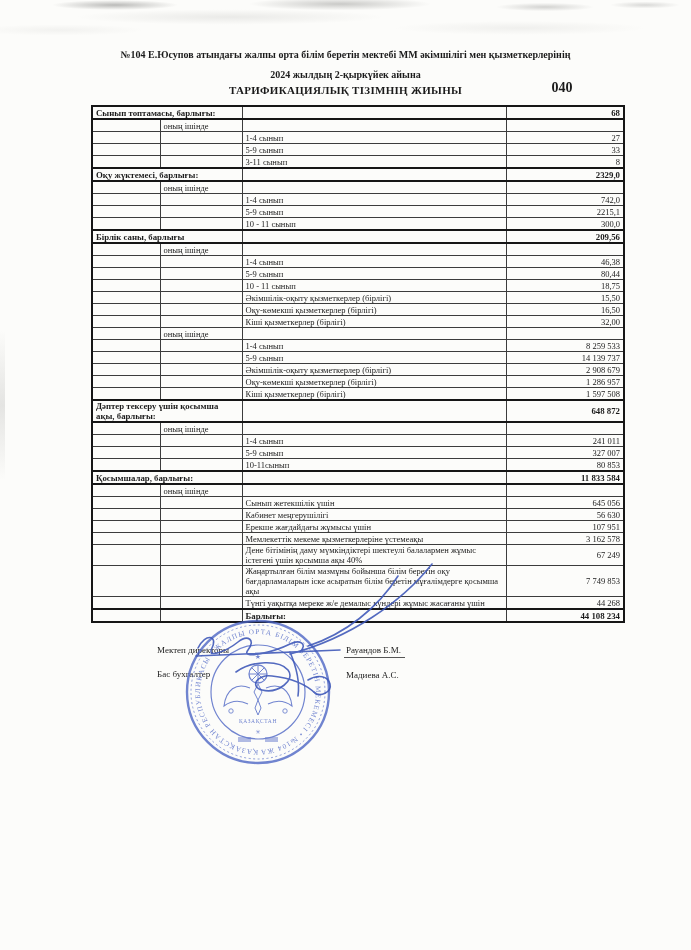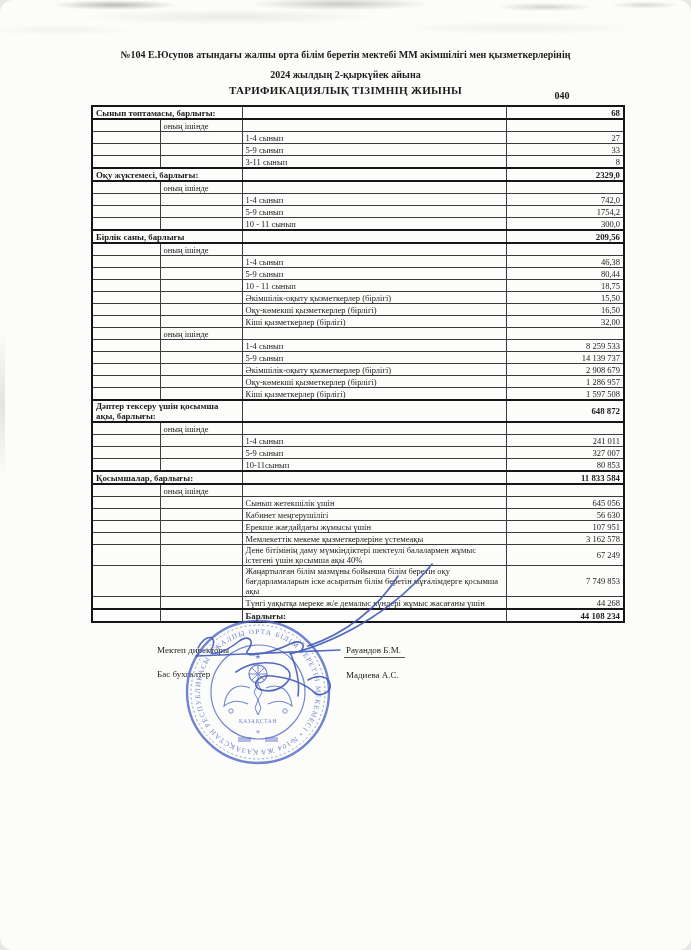--- a/index.html
+++ b/index.html
@@ -1,19 +1,19 @@
 <!DOCTYPE html>
 <html><head>
 <meta charset="utf-8">
 <style>
   html,body{margin:0;padding:0;background:#e8e8e6;}
   .page{
     position:relative;width:691px;height:950px;margin:0 auto;
     background:#fcfcfa;overflow:hidden;
-    font-family:"Liberation Serif","DejaVu Serif",serif;color:#1b1b1b;border-radius:13px;
+    font-family:"Liberation Serif","DejaVu Serif",serif;color:#1b1b1b;
   }
   
   .scan-noise{
     position:absolute;top:0;left:0;width:100%;height:46px;pointer-events:none;
     background:
       radial-gradient(ellipse 90px 7px at 115px 5px, rgba(80,80,78,.38), transparent 70%),
       radial-gradient(ellipse 130px 9px at 340px 4px, rgba(95,95,92,.32), transparent 70%),
       radial-gradient(ellipse 70px 6px at 545px 7px, rgba(105,105,102,.28), transparent 70%),
       radial-gradient(ellipse 50px 5px at 645px 5px, rgba(110,110,108,.25), transparent 70%),
       radial-gradient(ellipse 220px 11px at 230px 17px, rgba(140,140,136,.16), transparent 70%),
@@ -21,21 +21,21 @@
       radial-gradient(ellipse 120px 8px at 60px 30px, rgba(150,150,146,.10), transparent 70%);
   }
   .scan-streak{
     position:absolute;top:330px;left:0;width:5px;height:150px;pointer-events:none;
     background:linear-gradient(to bottom, transparent, rgba(120,120,118,.18), transparent);
   }
   .doc-header{position:absolute;top:48px;left:0;width:100%;text-align:center;font-weight:bold;}
   .doc-header .h1{font-size:10px;line-height:13px;}
   .doc-header .h2{font-size:10px;line-height:13px;margin-top:7px;}
   .doc-header .h3{font-size:11px;line-height:14px;margin-top:2px;letter-spacing:.3px;}
-  .page-number{position:absolute;top:90px;left:522px;width:80px;text-align:center;font-weight:bold;font-size:10px;}
+  .page-number{position:absolute;top:80px;left:522px;width:80px;text-align:center;font-weight:bold;font-size:14px;}
   table.tariff{
     position:absolute;top:105px;left:91px;width:532px;
     border-collapse:collapse;table-layout:fixed;
     font-size:8.5px;line-height:10px;
     border:2px solid #161616;
   }
   table.tariff td{
     border:1px solid #3c3c3c;padding:0 3px;height:11px;
     vertical-align:middle;overflow:hidden;word-wrap:break-word;
   }
@@ -122,21 +122,21 @@
         <tr class="row-detail">
           <td class="cell-a"></td>
           <td class="cell-b"></td>
           <td class="cell-lbl">1-4 сынып</td>
           <td class="cell-val">742,0</td>
         </tr>
         <tr class="row-detail">
           <td class="cell-a"></td>
           <td class="cell-b"></td>
           <td class="cell-lbl">5-9 сынып</td>
-          <td class="cell-val">1754,2</td>
+          <td class="cell-val">2215,1</td>
         </tr>
         <tr class="row-detail">
           <td class="cell-a"></td>
           <td class="cell-b"></td>
           <td class="cell-lbl">10 - 11 сынып</td>
           <td class="cell-val">300,0</td>
         </tr>
         <tr class="row-section">
           <td class="cell-sec" colspan="2">Бірлік саны, барлығы</td>
           <td class="cell-mid"></td>

